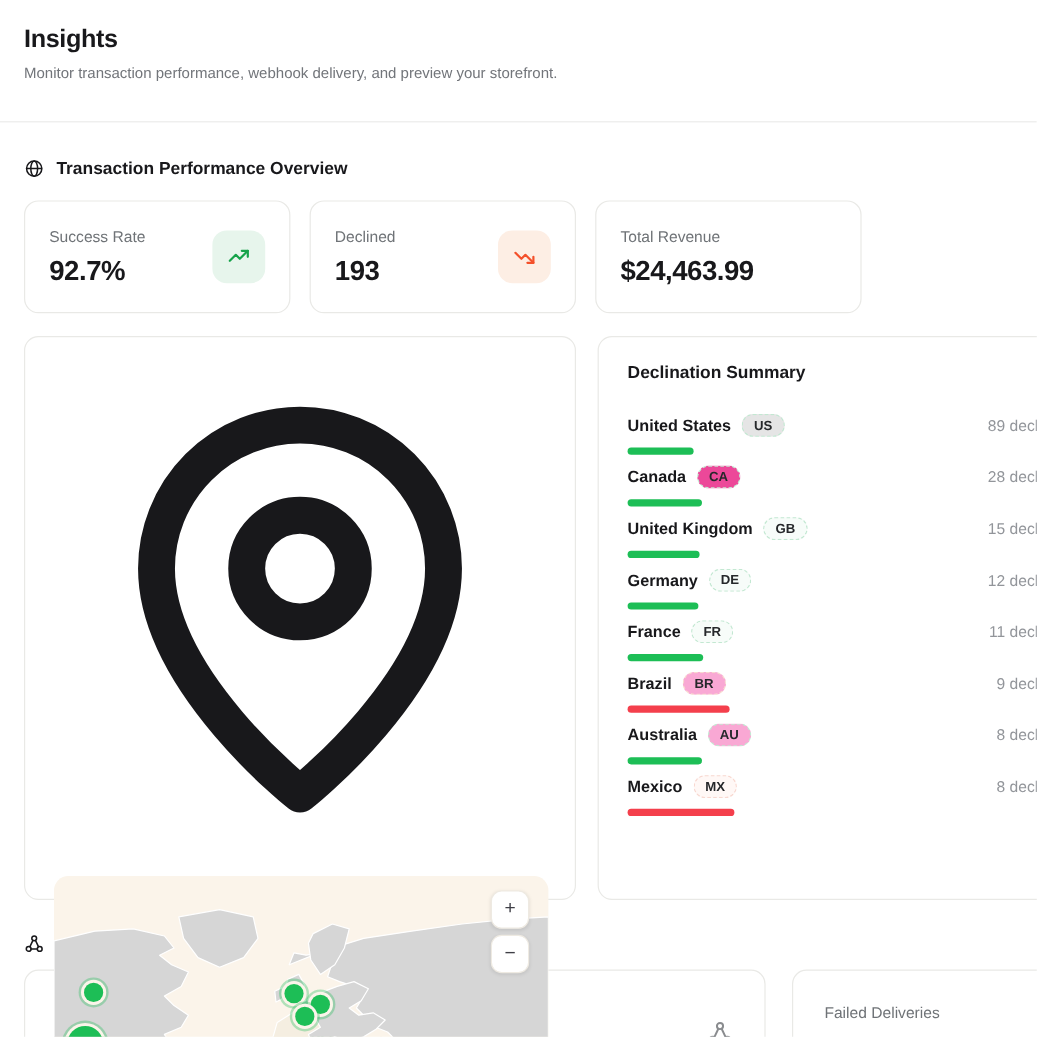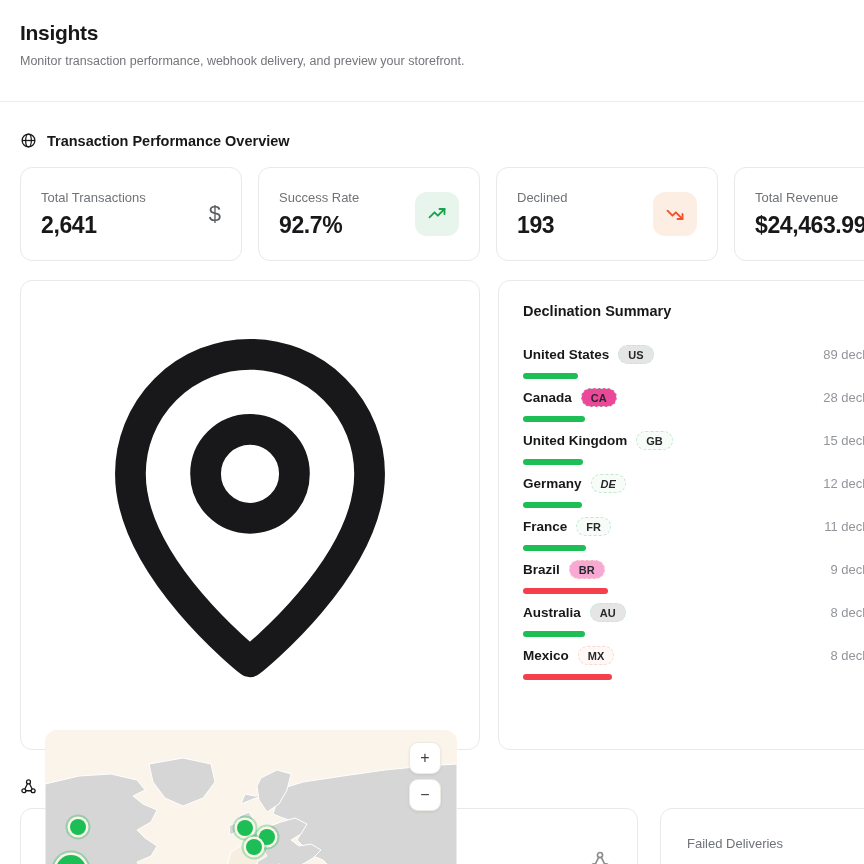--- a/index.html
+++ b/index.html
@@ -73,27 +73,20 @@
   <div class="section-header">
     <svg viewBox="0 0 24 24" fill="none" stroke="#18181b" stroke-width="1.8">
       <circle cx="12" cy="12" r="9"></circle>
         <ellipse cx="12" cy="12" rx="4" ry="9"></ellipse>
         <line x1="3" y1="12" x2="21" y2="12"></line>
     </svg>
     <span>Transaction Performance Overview</span>
   </div>
 
   <div class="stats-row">
-    <div class="card stat-card">
-      <div>
-        <div class="stat-label">Total Transactions</div>
-        <div class="stat-value">2,641</div>
-      </div>
-      <div class="dollar">$</div>
-    </div>
     <div class="card stat-card">
       <div>
         <div class="stat-label">Success Rate</div>
         <div class="stat-value">92.7%</div>
       </div>
       <div class="icon-box mint">
         <svg viewBox="0 0 24 24" fill="none" stroke="#16a34a" stroke-width="2.2" stroke-linecap="round" stroke-linejoin="round">
           <polyline points="3,16 9,10 13,14 21,6"></polyline>
             <polyline points="15,6 21,6 21,12"></polyline>
         </svg>
@@ -202,21 +195,21 @@
           <div class="decl-line">
             <span class="country">United Kingdom</span>
             <span class="code-badge" style="border-color: rgb(195, 232, 210); background: rgb(247, 252, 249);">GB</span>
             <span class="decl-count">15 declines</span>
           </div>
           <div class="bar-fill" style="width: 60px; background: rgb(29, 190, 86);"></div>
         </div>
         <div class="decl-row">
           <div class="decl-line">
             <span class="country">Germany</span>
-            <span class="code-badge" style="border-color: rgb(195, 232, 210); background: rgb(247, 252, 249); font-style: italic;">DE</span>
+            <span class="code-badge" style="border-color: rgb(195, 232, 210); background: rgb(247, 252, 249);">DE</span>
             <span class="decl-count">12 declines</span>
           </div>
           <div class="bar-fill" style="width: 59px; background: rgb(29, 190, 86);"></div>
         </div>
         <div class="decl-row">
           <div class="decl-line">
             <span class="country">France</span>
             <span class="code-badge" style="border-color: rgb(195, 232, 210); background: rgb(247, 252, 249);">FR</span>
             <span class="decl-count">11 declines</span>
           </div>
@@ -226,21 +219,21 @@
           <div class="decl-line">
             <span class="country">Brazil</span>
             <span class="code-badge" style="border-color: rgb(248, 216, 208); background: #f9a8d4;">BR</span>
             <span class="decl-count">9 declines</span>
           </div>
           <div class="bar-fill" style="width: 85px; background: rgb(244, 63, 76);"></div>
         </div>
         <div class="decl-row">
           <div class="decl-line">
             <span class="country">Australia</span>
-            <span class="code-badge" style="border-color: rgb(195, 232, 210); background: #e5e5e5; text-align: right;">AU</span>
+            <span class="code-badge" style="border-color: rgb(195, 232, 210); background: #f9a8d4; text-align: right;">AU</span>
             <span class="decl-count">8 declines</span>
           </div>
           <div class="bar-fill" style="width: 62px; background: rgb(29, 190, 86);"></div>
         </div>
         <div class="decl-row">
           <div class="decl-line">
             <span class="country">Mexico</span>
             <span class="code-badge" style="border-color: rgb(248, 216, 208); background: rgb(255, 248, 246);">MX</span>
             <span class="decl-count">8 declines</span>
           </div>

